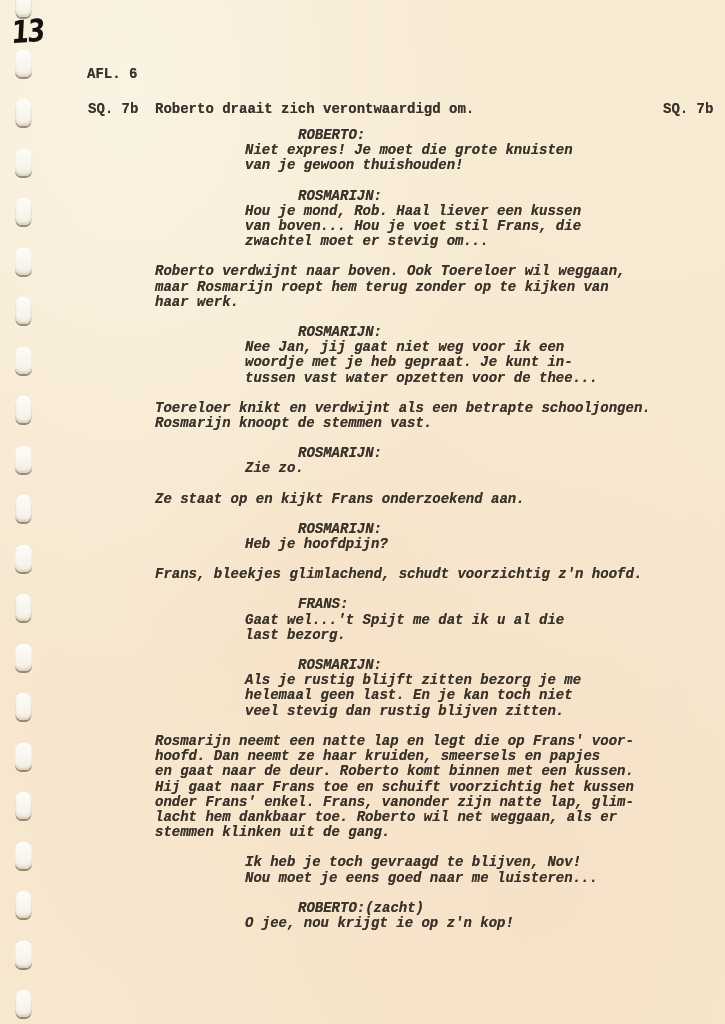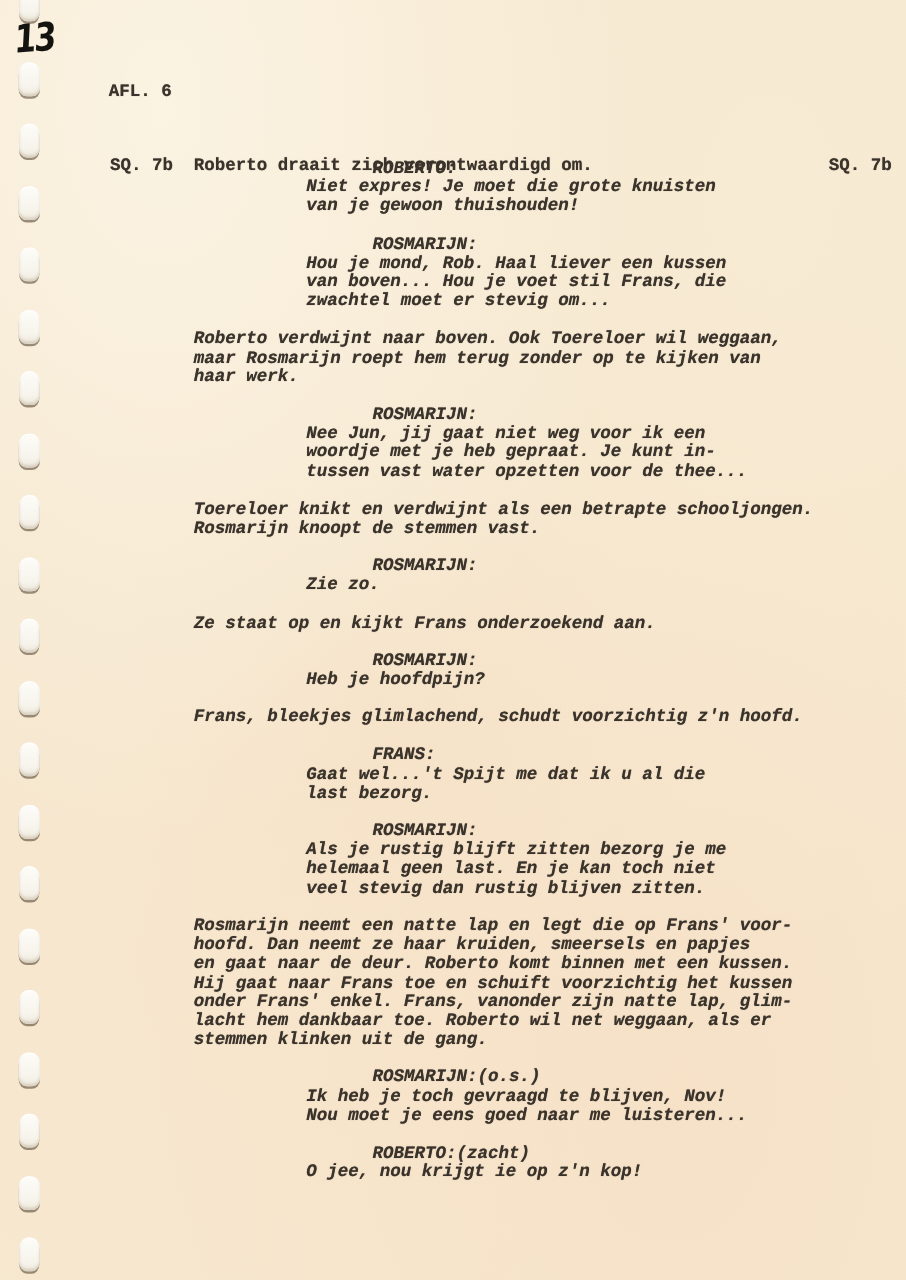--- a/index.html
+++ b/index.html
@@ -20,21 +20,21 @@
   
   .tw{
     font-family:"Liberation Mono","DejaVu Sans Mono",monospace;
     font-size:14px;
     font-weight:700;
     color:#3a332b;
     text-shadow:0 0 0.6px rgba(58,50,40,0.75);
     white-space:pre;
   }
   .episode{position:absolute;left:87px;top:66px;}
-  .scene-row{position:absolute;left:0;top:101px;width:596px;height:16px;margin-top:24px;}
+  .scene-row{position:absolute;left:0;top:101px;width:596px;height:16px;}
   .scene-left{position:absolute;left:88px;top:0;}
   .scene-desc{position:absolute;left:155px;top:0;}
   .scene-right{position:absolute;left:663px;top:0;}
 
   .script-body{position:absolute;left:155px;top:128px;width:540px;font-style:italic;}
   .block{margin:0 0 15px 0;}
   .line{line-height:15.2px;}
   .char-name{padding-left:143px;line-height:15.2px;}
   .dialogue .line{padding-left:90px;}
   .action .line{padding-left:0;}
@@ -114,21 +114,21 @@
         <div class="tw line">van boven... Hou je voet stil Frans, die</div>
         <div class="tw line">zwachtel moet er stevig om...</div>
       </div>
       <div class="block action">
         <div class="tw line">Roberto verdwijnt naar boven. Ook Toereloer wil weggaan,</div>
         <div class="tw line">maar Rosmarijn roept hem terug zonder op te kijken van</div>
         <div class="tw line">haar werk.</div>
       </div>
       <div class="block dialogue">
         <div class="tw char-name">ROSMARIJN:</div>
-        <div class="tw line">Nee Jun, jij gaat niet weg voor ik een</div>
+        <div class="tw line">Nee Jan, jij gaat niet weg voor ik een</div>
         <div class="tw line">woordje met je heb gepraat. Je kunt in-</div>
         <div class="tw line">tussen vast water opzetten voor de thee...</div>
       </div>
       <div class="block action">
         <div class="tw line">Toereloer knikt en verdwijnt als een betrapte schooljongen.</div>
         <div class="tw line">Rosmarijn knoopt de stemmen vast.</div>
       </div>
       <div class="block dialogue">
         <div class="tw char-name">ROSMARIJN:</div>
         <div class="tw line">Zie zo.</div>
@@ -157,21 +157,20 @@
       <div class="block action">
         <div class="tw line">Rosmarijn neemt een natte lap en legt die op Frans' voor-</div>
         <div class="tw line">hoofd. Dan neemt ze haar kruiden, smeersels en papjes</div>
         <div class="tw line">en gaat naar de deur. Roberto komt binnen met een kussen.</div>
         <div class="tw line">Hij gaat naar Frans toe en schuift voorzichtig het kussen</div>
         <div class="tw line">onder Frans' enkel. Frans, vanonder zijn natte lap, glim-</div>
         <div class="tw line">lacht hem dankbaar toe. Roberto wil net weggaan, als er</div>
         <div class="tw line">stemmen klinken uit de gang.</div>
       </div>
       <div class="block dialogue">
-        <div class="tw char-name">ROSMARIJN:(o.s.)</div>
         <div class="tw line">Ik heb je toch gevraagd te blijven, Nov!</div>
         <div class="tw line">Nou moet je eens goed naar me luisteren...</div>
       </div>
       <div class="block dialogue">
         <div class="tw char-name">ROBERTO:(zacht)</div>
         <div class="tw line">O jee, nou krijgt ie op z'n kop!</div>
       </div>
     </div>
 
 </div>

